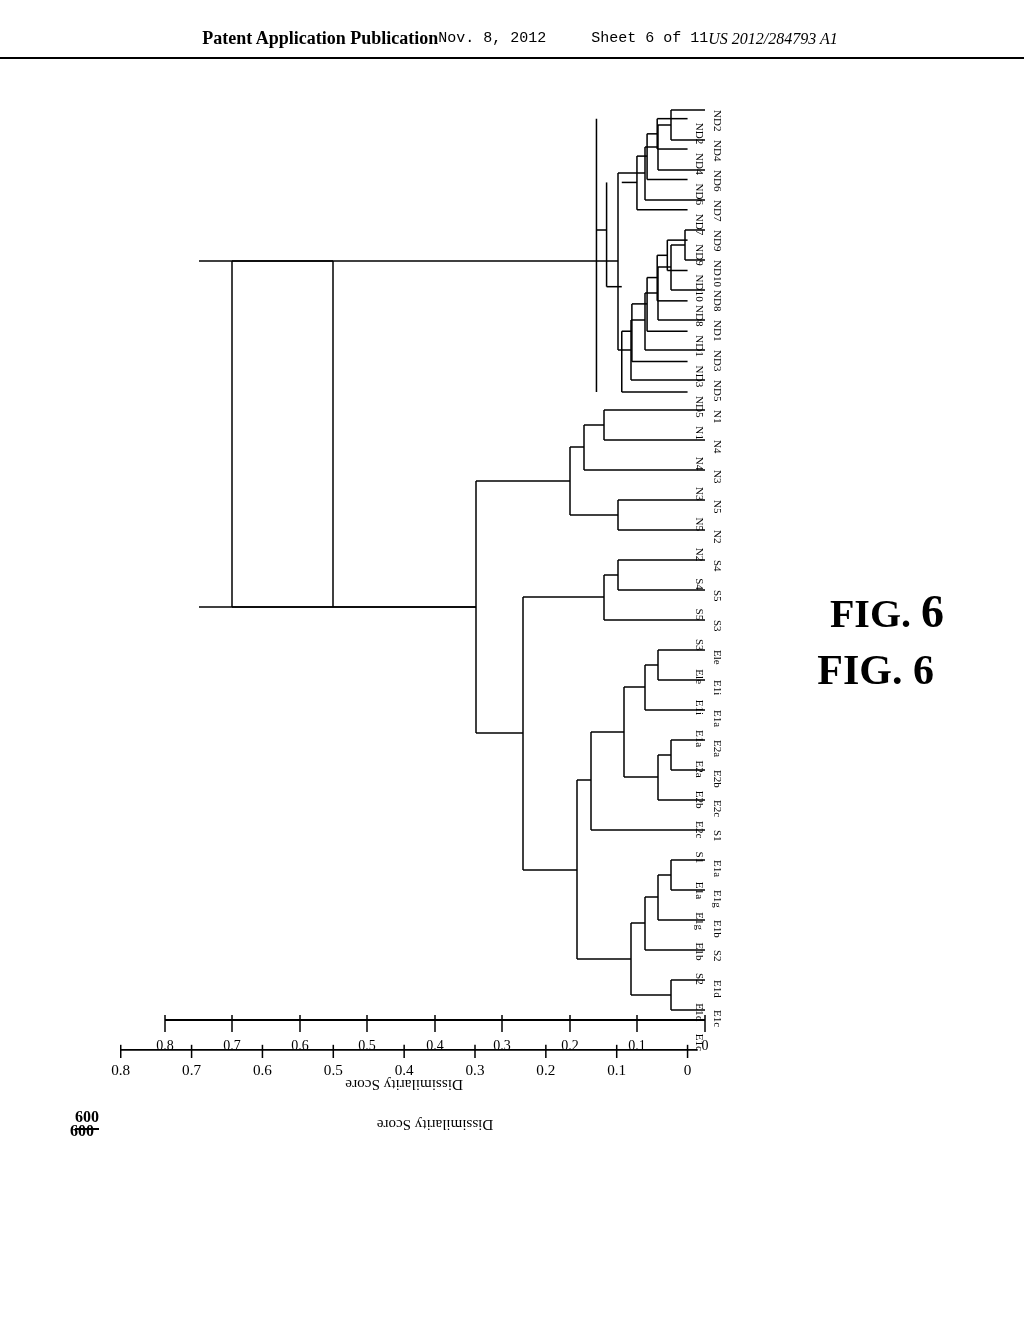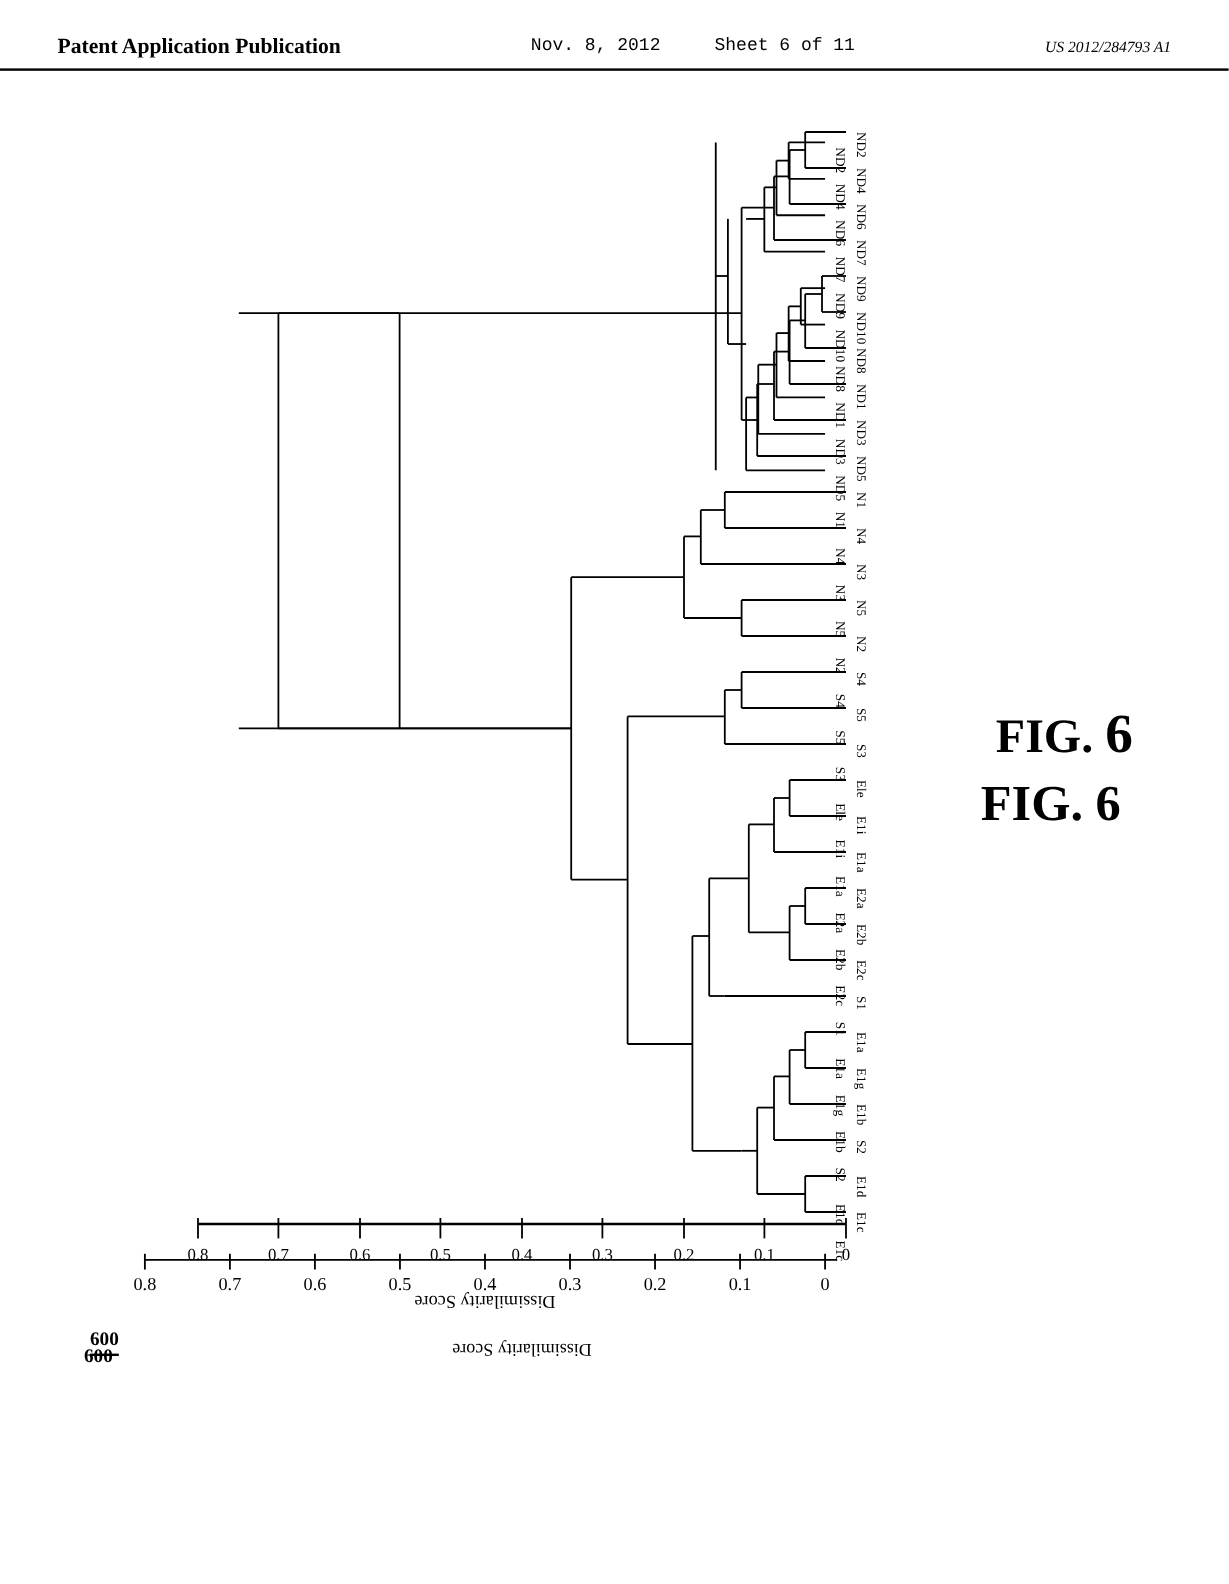--- a/index.html
+++ b/index.html
@@ -7,41 +7,41 @@
       width: 1024px;
       height: 1320px;
       background: #fff;
       font-family: 'Times New Roman', Times, serif;
       overflow: hidden;
       position: relative;
     }
 
     .header {
       display: flex;
-      justify-content: space-between;
+      justify-content: center;
       align-items: center;
-      padding: 28px 48px 0 48px;
+      padding: 28px 32px 0 48px;
       border-bottom: 2px solid #000;
       padding-bottom: 8px;
     }
 
     .header-left {
       font-size: 18px;
       font-weight: bold;
     }
 
     .header-center {
       font-size: 15px;
       text-align: center;
       line-height: 1.4;
       font-family: Liberation Mono, monospace;
     }
 
     .header-right {
-      font-size: 13px;
+      font-size: 16px;
       font-style: italic;
     }
 
     .figure-container {
       position: absolute;
       top: 80px;
       left: 60px;
       right: 60px;
       bottom: 60px;
     }

